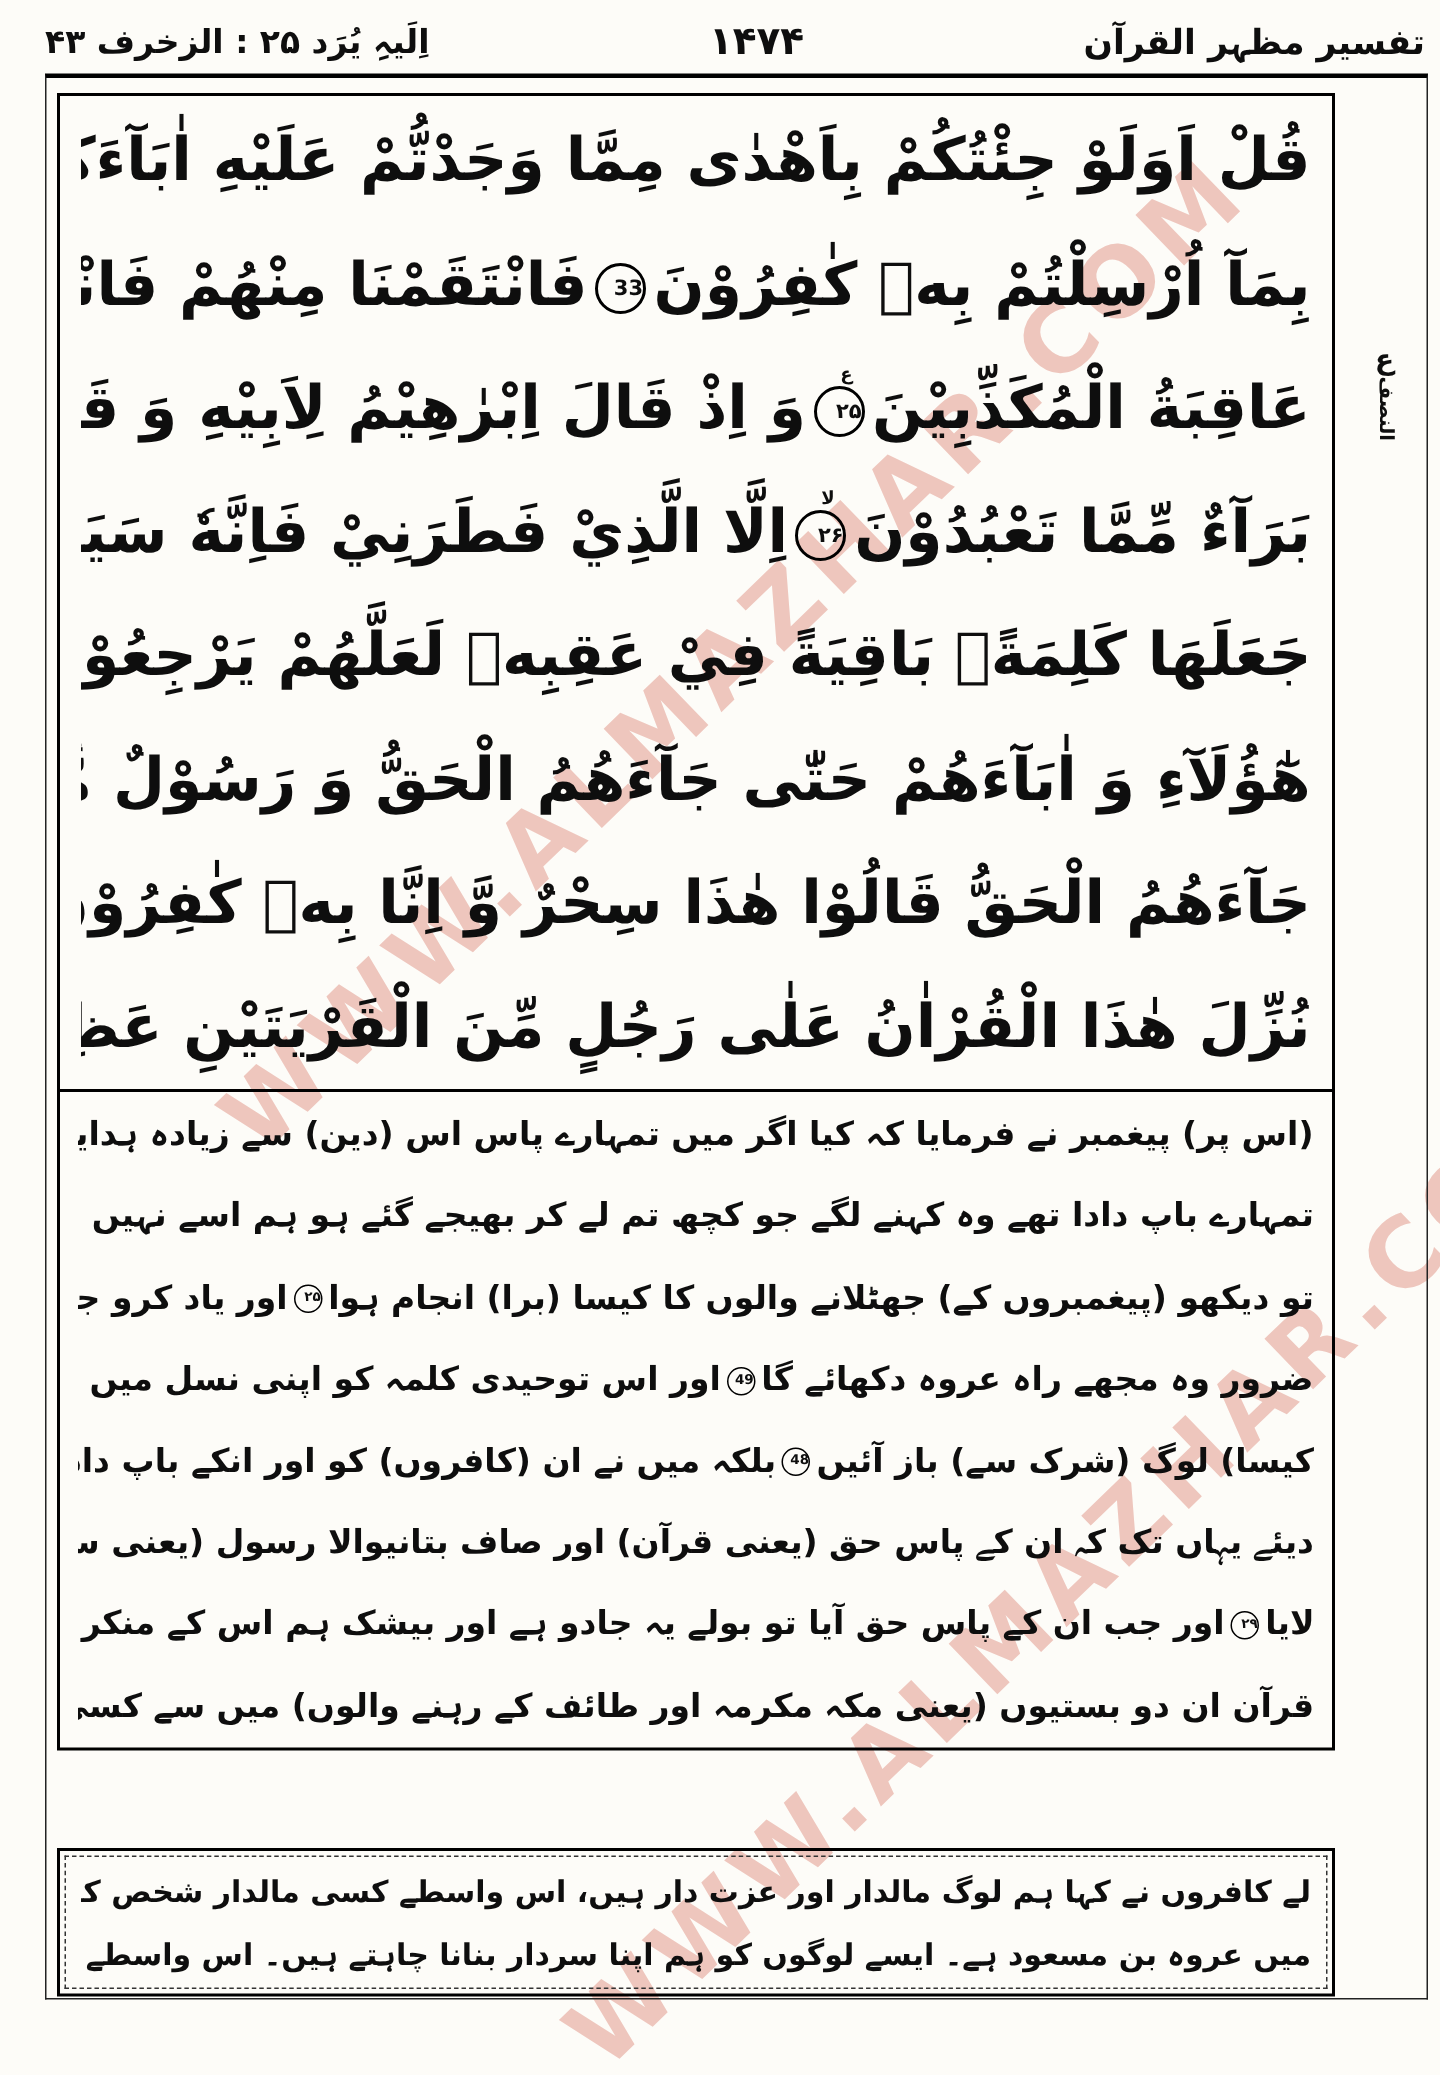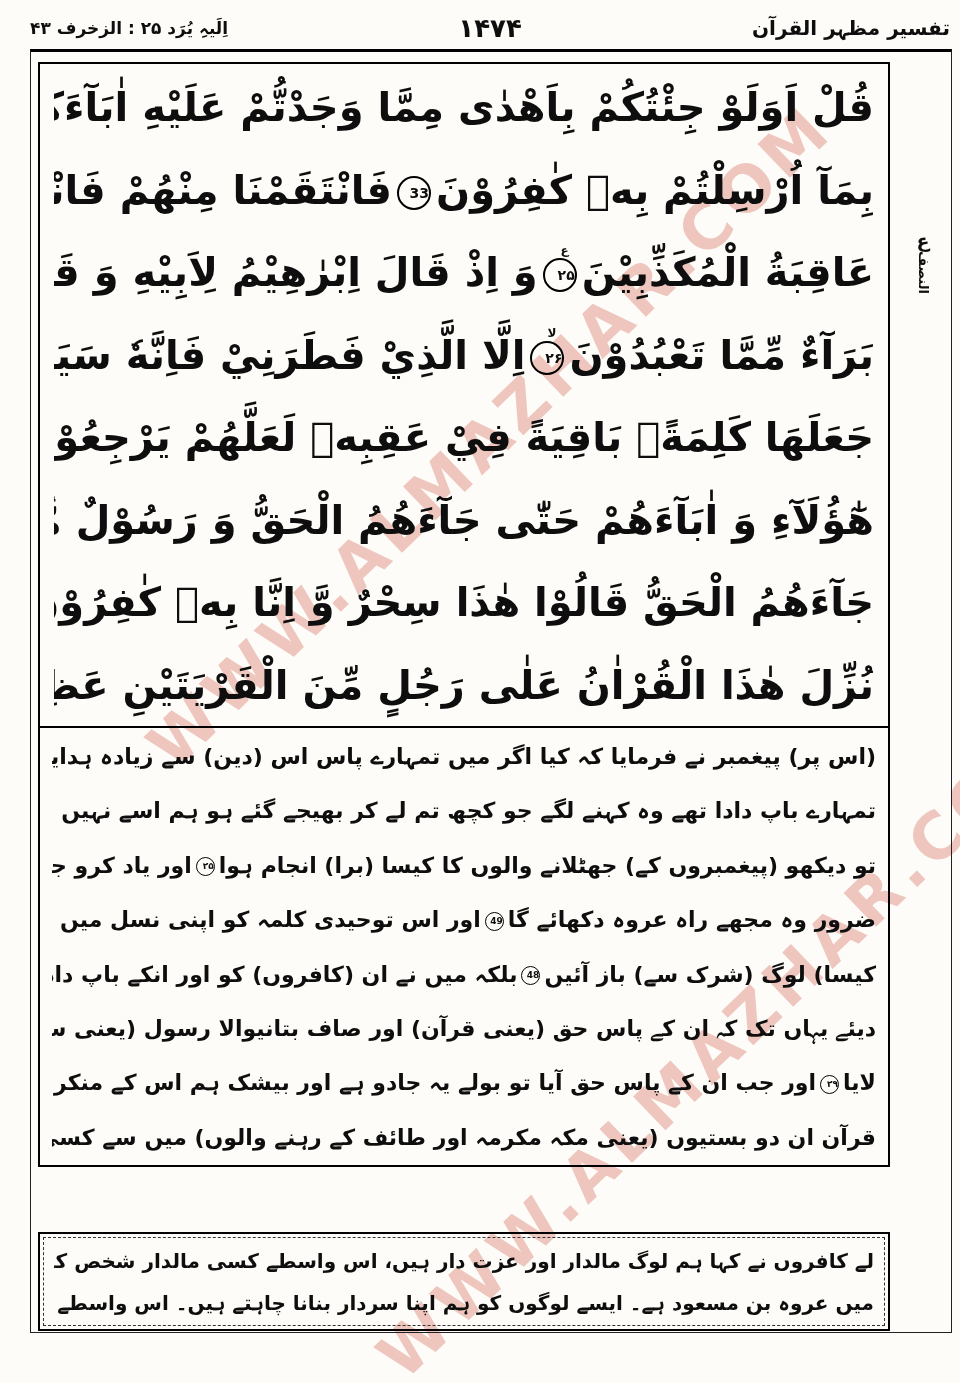--- a/index.html
+++ b/index.html
@@ -19,23 +19,23 @@
   }
   .wm1{left:30px;top:400px;}
   .wm2{left:260px;top:1010px;}
 
   
   .header{
     position:absolute;top:8px;left:30px;right:10px;height:40px;z-index:2;
     display:flex;flex-direction:row;justify-content:space-between;align-items:center;
     direction:rtl;font-weight:bold;
   }
-  .h-title{font-size:20px;}
+  .h-title{font-size:23px;}
   .h-page{font-size:26px;letter-spacing:2px;}
-  .h-ref{font-size:17px;}
+  .h-ref{font-size:22px;}
 
   
   .frame{
     position:absolute;left:30px;top:49px;width:922px;height:1284px;z-index:1;
     border-top:3px solid #000;border-left:1.5px solid #222;
     border-right:1.5px solid #222;border-bottom:1.5px solid #222;
     box-sizing:border-box;background:transparent;
   }
 
   

